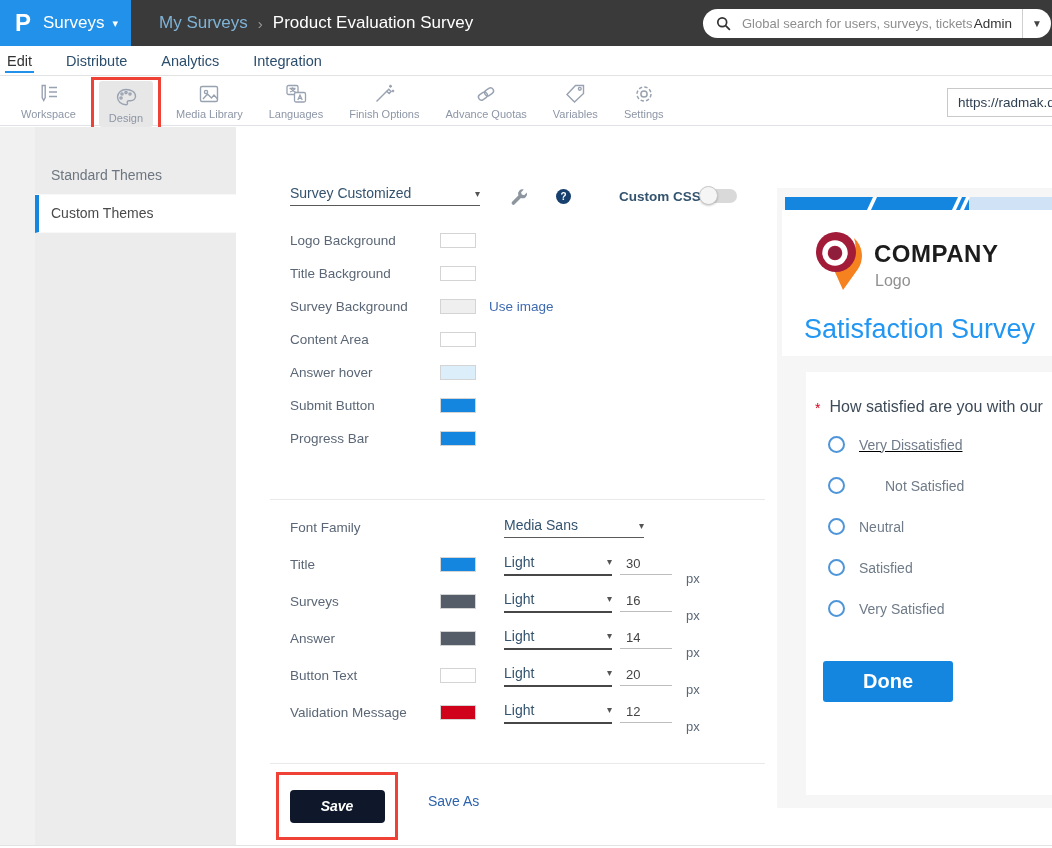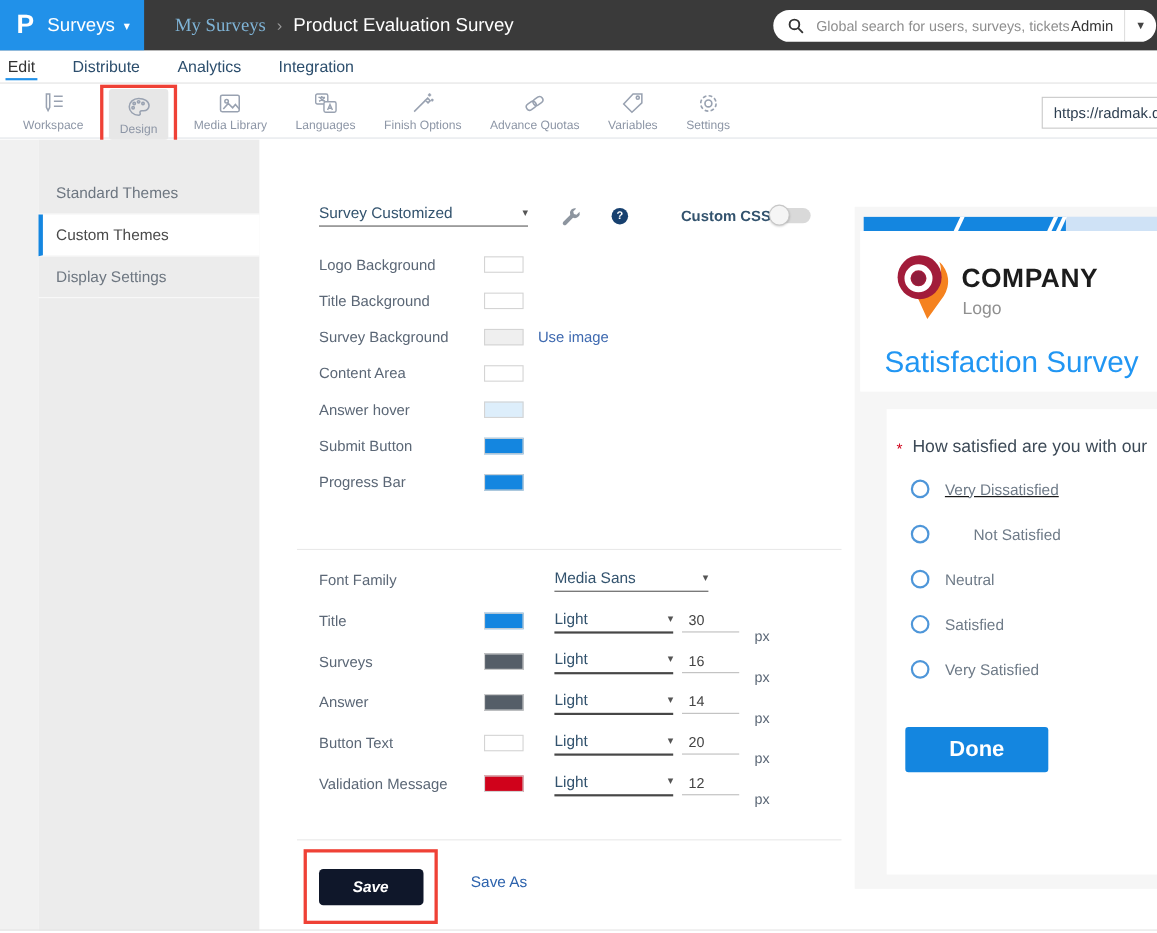--- a/index.html
+++ b/index.html
@@ -6,21 +6,21 @@
   body{font-family:"Liberation Sans",sans-serif;background:#fff;}
   #app{position:relative;width:1052px;height:848px;overflow:hidden;background:#fff;}
 
   
   .topbar{position:absolute;left:0;top:0;width:100%;height:46px;background:#3a3a3a;display:flex;align-items:center;}
   .logo-block{width:131px;height:46px;background:#2191e9;display:flex;align-items:center;box-sizing:border-box;padding-left:15px;cursor:pointer;}
   .logo-p{color:#fff;font-size:24px;font-weight:700;margin-right:12px;}
   .logo-menu{color:#fff;font-size:17px;}
   .logo-caret{color:#fff;font-size:11px;margin-left:8px;}
   .breadcrumb{margin-left:28px;font-size:17px;display:flex;align-items:center;gap:10px;}
-  .bc-parent{color:#7fb3d5;cursor:pointer;font-family:Liberation Serif, serif;}
+  .bc-parent{color:#7fb3d5;cursor:pointer;}
   .bc-sep{color:#9a9a9a;font-size:15px;}
   .bc-current{color:#fff;}
   .search-pill{position:absolute;left:703px;top:9px;width:348px;height:29px;background:#fff;border-radius:15px;display:flex;align-items:center;box-sizing:border-box;padding-left:12px;}
   .search-pill input{border:none;outline:none;flex:1;font-size:13px;color:#444;font-family:"Liberation Sans",sans-serif;background:transparent;margin-left:8px;}
   .search-pill input::placeholder{color:#8e8e8e;}
   .acct{font-size:13.5px;color:#333;margin-right:10px;cursor:pointer;}
   .acct-caret{width:28px;align-self:stretch;border-left:1px solid #cfcfcf;display:flex;align-items:center;justify-content:center;color:#444;font-size:10px;cursor:pointer;border-radius:0 15px 15px 0;}
 
   
   .navrow{position:absolute;left:0;top:46px;width:100%;height:30px;background:#fff;border-bottom:1px solid #e2e2e2;display:flex;align-items:center;box-sizing:border-box;}
@@ -205,21 +205,20 @@
     </div>
   </div>
   <div class="url-field">
     <input type="text" value="https://radmak.q" style="">
   </div>
 
   <div class="left-strip"></div>
   <div class="sidebar">
     <div class="side-item">Standard Themes</div>
     <div class="side-item active">Custom Themes</div>
-    <div class="side-item">Display Settings</div>
   </div>
 
   <div class="main">
 
     <div class="preset-row">
       <div class="uselect preset-select">
         <span class="sval">Survey Customized</span>
         <span class="caret">▾</span>
       </div>
       <svg class="wrench" width="22" height="22" viewBox="0 0 24 24">

